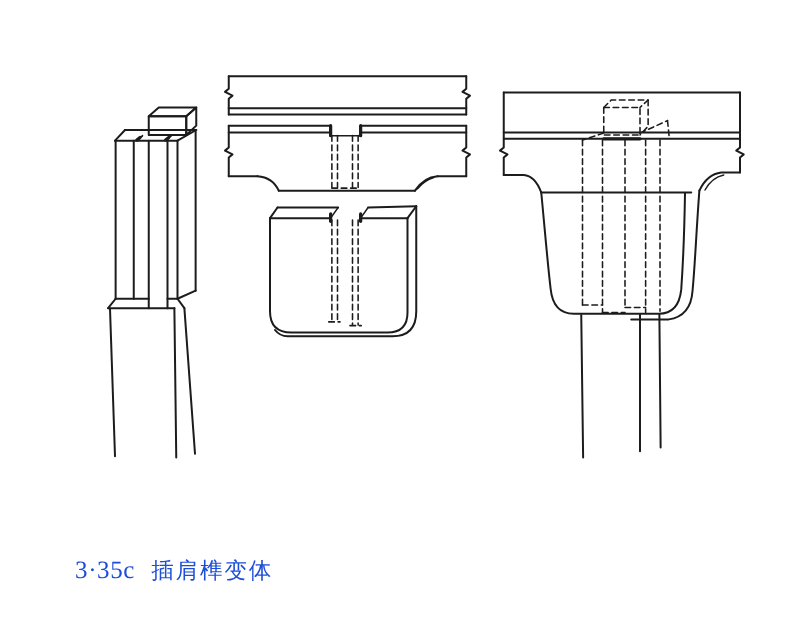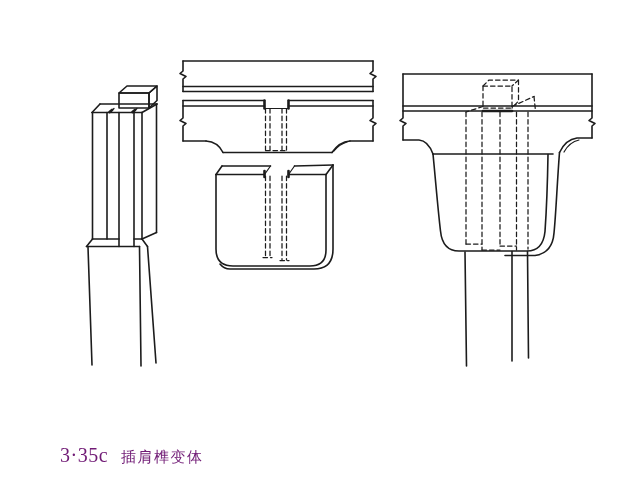--- a/index.html
+++ b/index.html
@@ -3,24 +3,24 @@
 <meta charset="utf-8">
 <style>
   html,body{margin:0;padding:0;background:#fff;}
   #canvas{
     position:relative;width:640px;height:502px;background:#ffffff;
     font-family:"Liberation Serif","DejaVu Serif",serif;overflow:hidden;
   }
   #drawing{position:absolute;left:0;top:0;}
   .caption{
     position:absolute;left:60px;top:444px;display:flex;align-items:flex-end;
-    color:#701a75;white-space:nowrap;
+    color:#1d4ed8;white-space:nowrap;
   }
   .cap-number{font-size:20px;letter-spacing:0.5px;}
-  .cap-title{font-size:15px;letter-spacing:1.5px;margin-left:13px;}
+  .cap-title{font-size:18px;letter-spacing:1.5px;margin-left:13px;}
   .cap-note{font-size:15.5px;letter-spacing:0.5px;margin-left:6px;padding-bottom:1px;}
   svg path, svg line{fill:none;stroke-linecap:round;stroke-linejoin:round;}
   .ln{stroke-width:1.6;}
   .thin{stroke-width:1.2;}
   .dash{stroke-width:1.25;stroke-dasharray:4.5 3;}
   .thick{stroke-width:2.6;}
 </style>
 </head>
 <body>
 

